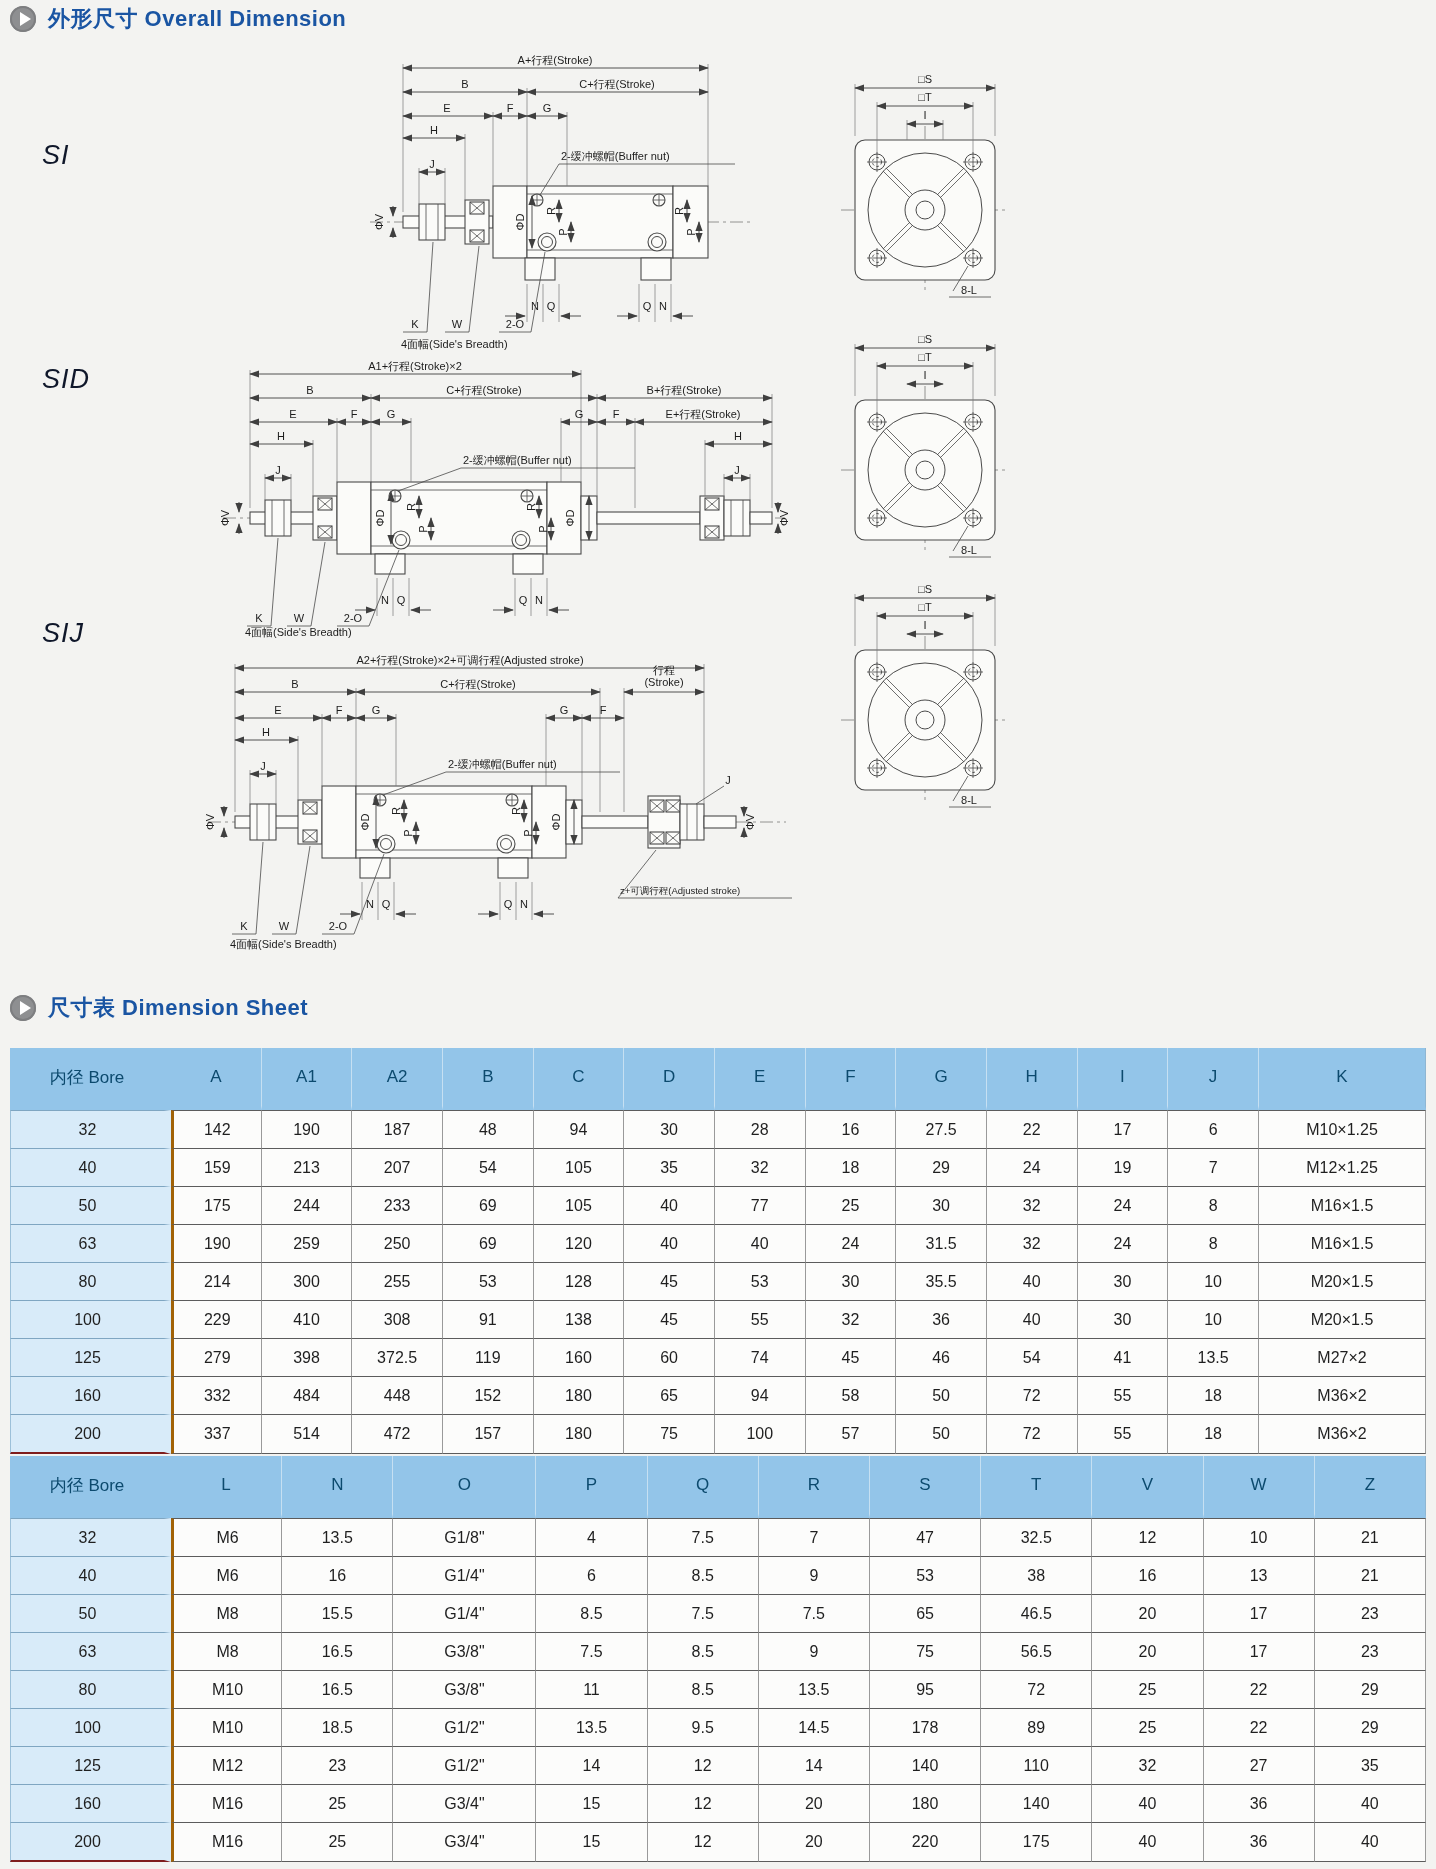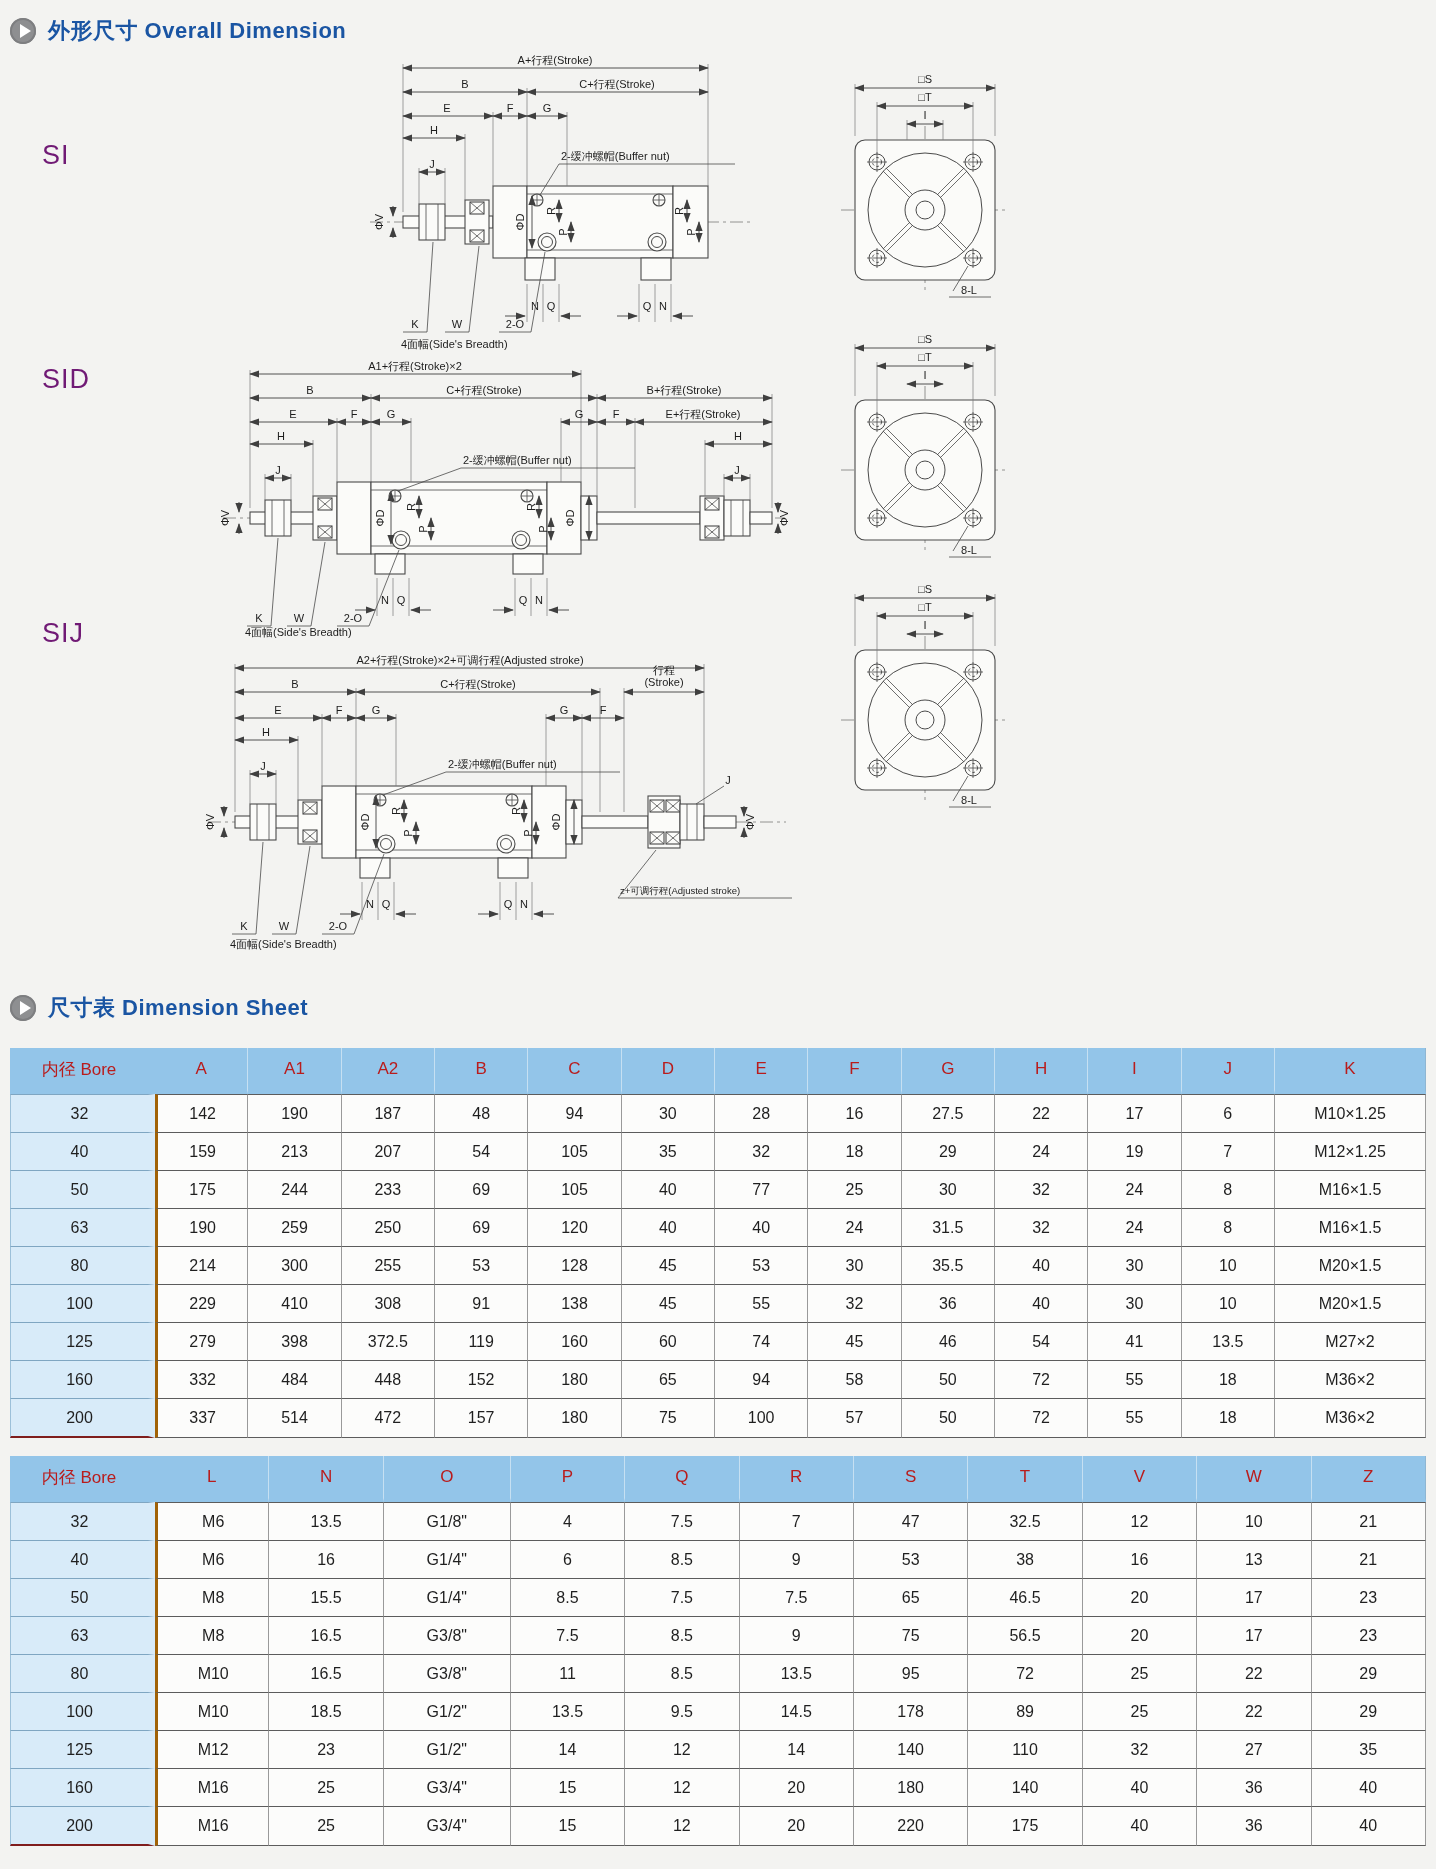--- a/index.html
+++ b/index.html
@@ -5,37 +5,37 @@
   html,body{margin:0;padding:0;background:#e8e8e6;}
   .page{position:relative;width:1436px;height:1869px;background:#f3f3f1;overflow:hidden;
         font-family:"Liberation Sans","DejaVu Sans",sans-serif;}
   
   .sec-h{position:absolute;display:flex;align-items:center;gap:12px;}
   .sec-h h2{margin:0;font-size:22px;font-weight:bold;color:#1a55a3;letter-spacing:0.5px;}
   .bullet{width:26px;height:26px;border-radius:50%;background:#8e8f91;position:relative;
           box-shadow:inset 0 0 0 2px #7d7e80;}
   .bullet::after{content:"";position:absolute;left:10px;top:6px;width:0;height:0;
           border-left:11px solid #ffffff;border-top:7px solid transparent;border-bottom:7px solid transparent;}
-  .model-label{position:absolute;font-size:27px;color:#701a75;letter-spacing:1px;}
+  .model-label{position:absolute;font-size:27px;color:#0f172a;letter-spacing:1px;font-style:italic;}
   
   svg{overflow:visible;}
   .lnf {fill:#fbfbf9;stroke:#4a4a4a;stroke-width:1.1;}
   .ln2 {fill:none;stroke:#4a4a4a;stroke-width:1;}
   .thin{fill:none;stroke:#4a4a4a;stroke-width:0.8;}
   .dim {stroke:#3f3f3f;stroke-width:0.9;}
   .ext {stroke:#7a7a7a;stroke-width:0.7;}
   .cl  {stroke:#787878;stroke-width:0.8;stroke-dasharray:13 4 3 4;}
   text.dl{font-size:11px;fill:#1d1d1d;text-anchor:middle;font-family:"Liberation Sans","DejaVu Sans",sans-serif;}
   text.dla{text-anchor:start;}
   text.sm{font-size:9.5px;}
   
   .t-wrap{position:absolute;left:10px;width:1416px;}
   table.dim-table{width:100%;border-collapse:separate;border-spacing:0;table-layout:fixed;background:transparent;}
-  table.dim-table th{background:#93c5e9;height:42px;font-size:17px;font-weight:normal;color:#b91c1c;
-        border-right:1px solid #c6e0f2;border-bottom:4px solid transparent;padding:0;text-align:center;}
+  table.dim-table th{background:#93c5e9;height:42px;font-size:17px;font-weight:normal;color:#0c4a6e;
+        border-right:1px solid #c6e0f2;border-bottom:4px solid transparent;padding:8px;text-align:center;}
   table.dim-table th:last-child{border-right:1px solid #8fb6d2;}
   table.dim-table th.bore-th{width:138px;border-right:7px solid transparent;}
   table.dim-table td{background:#fcfcfb;height:37px;font-size:16px;color:#1f1f1f;text-align:center;padding:0;
         border-right:1px solid #9a9a9a;border-top:1px solid #5c5c5c;}
   table.dim-table tr:last-child td{border-bottom:1px solid #5c5c5c;}
   table.dim-table td.bore-col{background:#d8ebf9;border-right:7px solid transparent;
         border-top:1px solid #7fa6c2;border-left:1px solid #9cc0d9;}
   table.dim-table tr:last-child td.bore-col{border-bottom:2px solid #7f1d1d;}
   table.dim-table td.first-data{border-left:3px solid #a16207;}
   #t1 th:last-child{width:150px;}
@@ -70,21 +70,21 @@
       <circle r="8" class="ln2"></circle>
       <circle r="4.5" class="ln2" stroke-dasharray="2.5 2.5"></circle>
       <line x1="-10" y1="0" x2="10" y2="0" class="thin"></line>
       <line x1="0" y1="-10" x2="0" y2="10" class="thin"></line>
     </g>
   </defs>
 </svg>
 
 <div class="page">
 
-  <div class="sec-h" style="left:10px;top:16px;">
+  <div class="sec-h" style="left:10px;top:4px;">
     <span class="bullet"></span>
     <h2>外形尺寸 Overall Dimension</h2>
   </div>
 
   <div class="model-label" style="left:42px;top:140px;">SI</div>
   <div class="model-label" style="left:42px;top:364px;">SID</div>
   <div class="model-label" style="left:42px;top:618px;">SIJ</div>
 
   <svg style="position:absolute;left:335px;top:52px;" width="430" height="300" viewBox="0 0 430 300">
     <line class="cl" x1="35" y1="170" x2="415" y2="170"></line>

